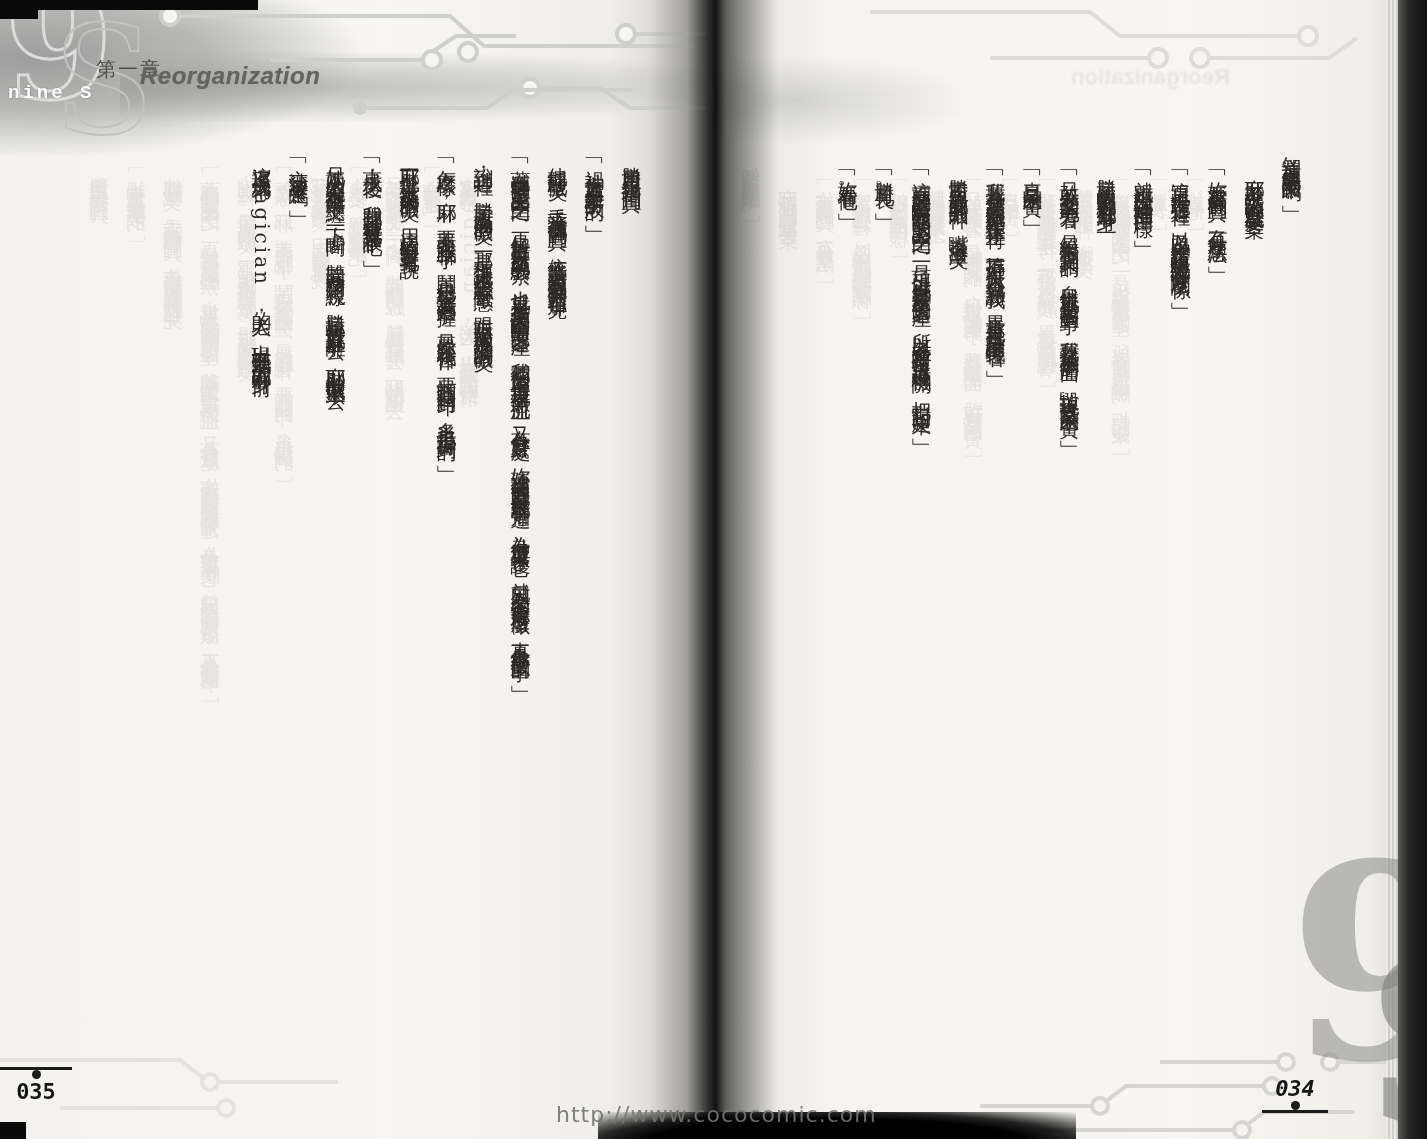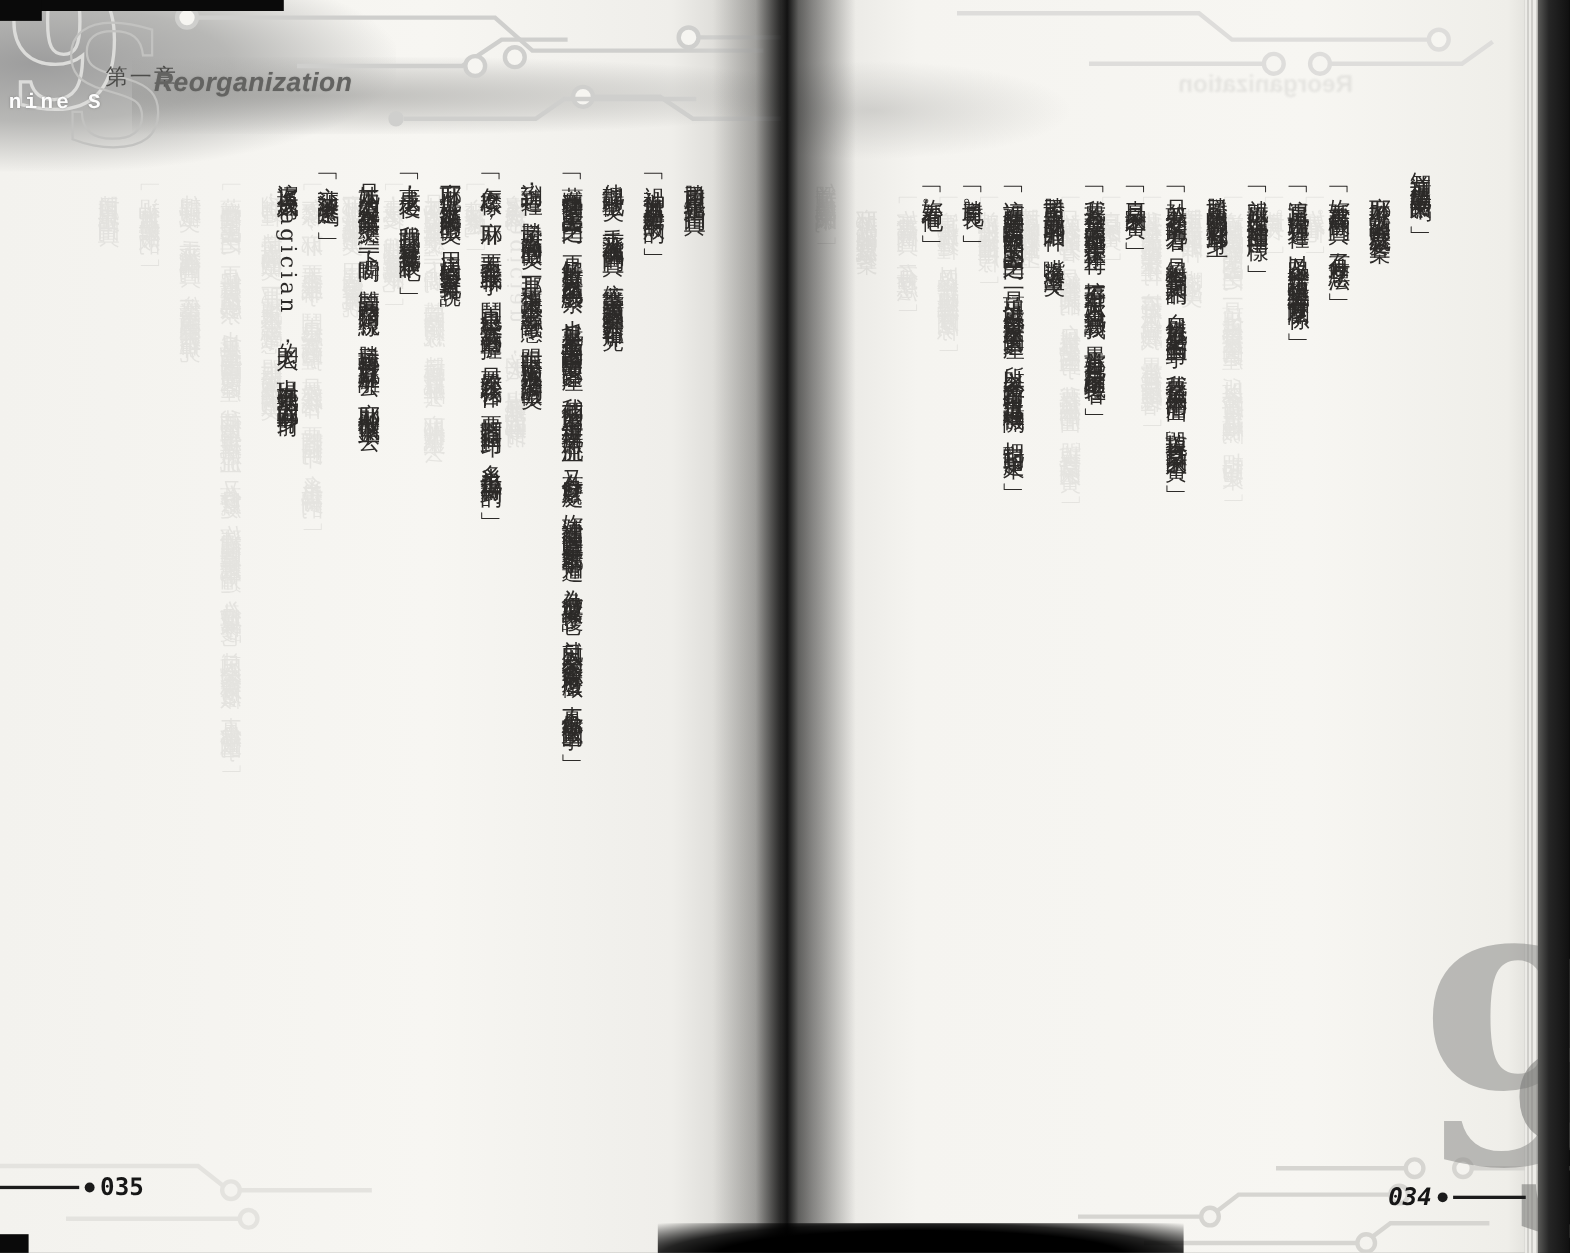--- a/index.html
+++ b/index.html
@@ -60,21 +60,21 @@
   .page.left .ghost{top:138px;right:30px;}
 
   
   .big-nine{position:absolute;left:1288px;top:828px;z-index:4;font-size:270px;font-weight:bold;
     color:#8c8c8a;opacity:.55;line-height:1;}
   .big-s{position:absolute;left:1362px;top:930px;z-index:4;font-size:230px;
     color:#7d7d7b;opacity:.6;line-height:1;}
 
   
   .pageno{position:absolute;display:flex;align-items:center;z-index:6;
-    font-family:"DejaVu Sans Mono",monospace;font-weight:bold;font-size:22px;color:#161616;}
+    font-family:"DejaVu Sans Mono",monospace;font-weight:bold;font-size:22px;color:#161616;flex-direction:column;}
   .pageno .rule{height:3px;background:#1b1b1b;}
   .pageno .dot{width:9px;height:9px;border-radius:50%;background:#1b1b1b;margin:0 5px;}
   .pageno.left-no{left:0;top:1067px;}
   .pageno.left-no .rule{width:72px;}
   .pageno.right-no{left:1262px;top:1076px;font-style:italic;}
   .pageno.right-no .rule{width:66px;}
 
   
   .url-watermark{position:absolute;left:556px;top:1102px;z-index:7;color:#747472;font-size:22px;
     font-family:"DejaVu Sans",sans-serif;letter-spacing:1px;opacity:.9;}
@@ -217,13 +217,14 @@
     <span class="rule"></span>
     <span class="dot"></span>
     <span>035</span>
   </div>
   <div class="pageno right-no">
     <span>034</span>
     <span class="dot"></span>
     <span class="rule"></span>
   </div>
 
+  <div class="url-watermark">http://www.cococomic.com</div>
 </div>
 
 </body></html>

